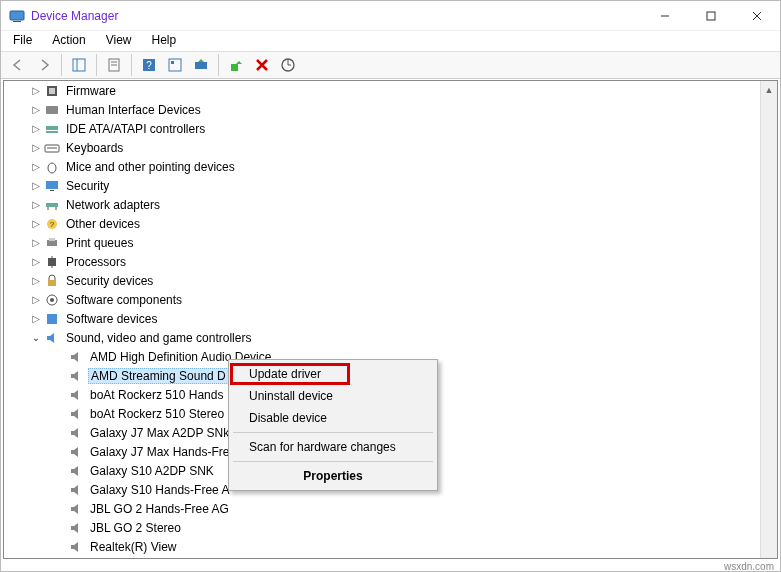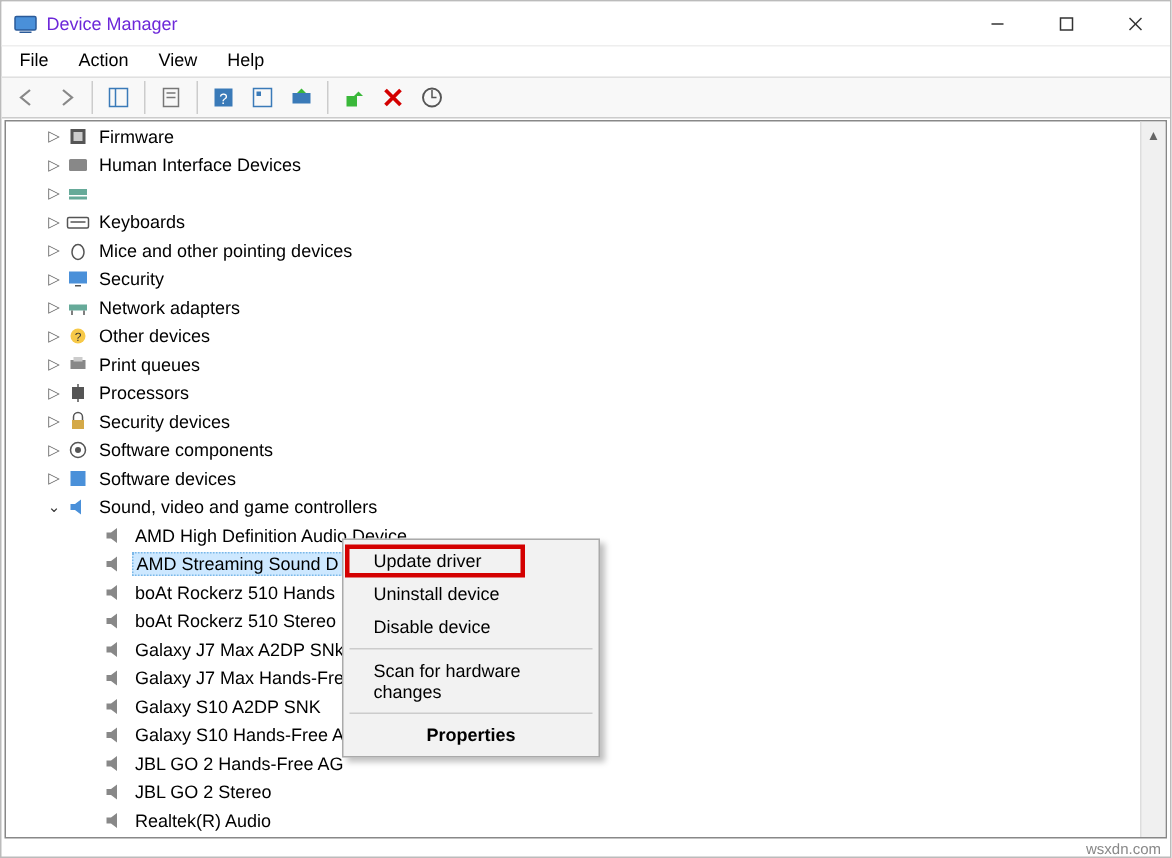--- a/index.html
+++ b/index.html
@@ -111,21 +111,21 @@
   .nicon { width:16px; height:16px; margin-right:4px; display:flex; align-items:center; justify-content:center; }
   .nlabel { padding: 0 2px; text-align: right; }
   .selected { background: #cde8ff; border: 1px dotted #7ab7e8; }
   .lvl1 { padding-left: 24px; }
   .lvl2 { padding-left: 48px; }
   
   .ctxmenu {
     position: absolute;
     left: 227px;
     top: 358px;
-    width: 172px;
+    width: 210px;
     background: #f2f2f2;
     border: 1px solid #aaa;
     box-shadow: 3px 3px 4px rgba(0,0,0,0.25);
     padding: 3px 2px;
     z-index: 10;
   }
   .ctxitem {
     padding: 4px 18px;
     font-size: 12px;
   }
@@ -273,20 +273,21 @@
     </div>
 
     <div class="node lvl1">
       <span class="expander">▷</span>
       <span class="nicon">
           <svg viewBox="0 0 16 16">
             <rect x="2" y="5" width="12" height="4" fill="#6a9"></rect>
             <rect x="2" y="10" width="12" height="2" fill="#6a9"></rect>
           </svg>
         </span>
+      <span class="nlabel">IDE ATA/ATAPI controllers</span>
     </div>
 
     <div class="node lvl1">
       <span class="expander">▷</span>
       <span class="nicon">
           <svg viewBox="0 0 16 16">
             <rect x="1" y="5" width="14" height="7" rx="1" fill="none" stroke="#555"></rect>
             <line x1="3" y1="8" x2="13" y2="8" stroke="#555"></line>
           </svg>
         </span>
@@ -494,21 +495,21 @@
         </span>
         <span class="nlabel">JBL GO 2 Stereo</span>
       </div>
     <div class="node lvl2">
         <span class="expander"></span>
         <span class="nicon">
           <svg viewBox="0 0 16 16">
             <path d="M3 6 h3 l4 -3 v10 l-4 -3 h-3 z" fill="#888"></path>
           </svg>
         </span>
-        <span class="nlabel">Realtek(R) Audio</span>
+        <span class="nlabel">Realtek(R) View</span>
       </div>
 
     <div class="node lvl1">
       <span class="expander">▷</span>
       <span class="nicon">
           <svg viewBox="0 0 16 16">
             <rect x="2" y="5" width="12" height="4" fill="#6a9"></rect>
           </svg>
         </span>
 

